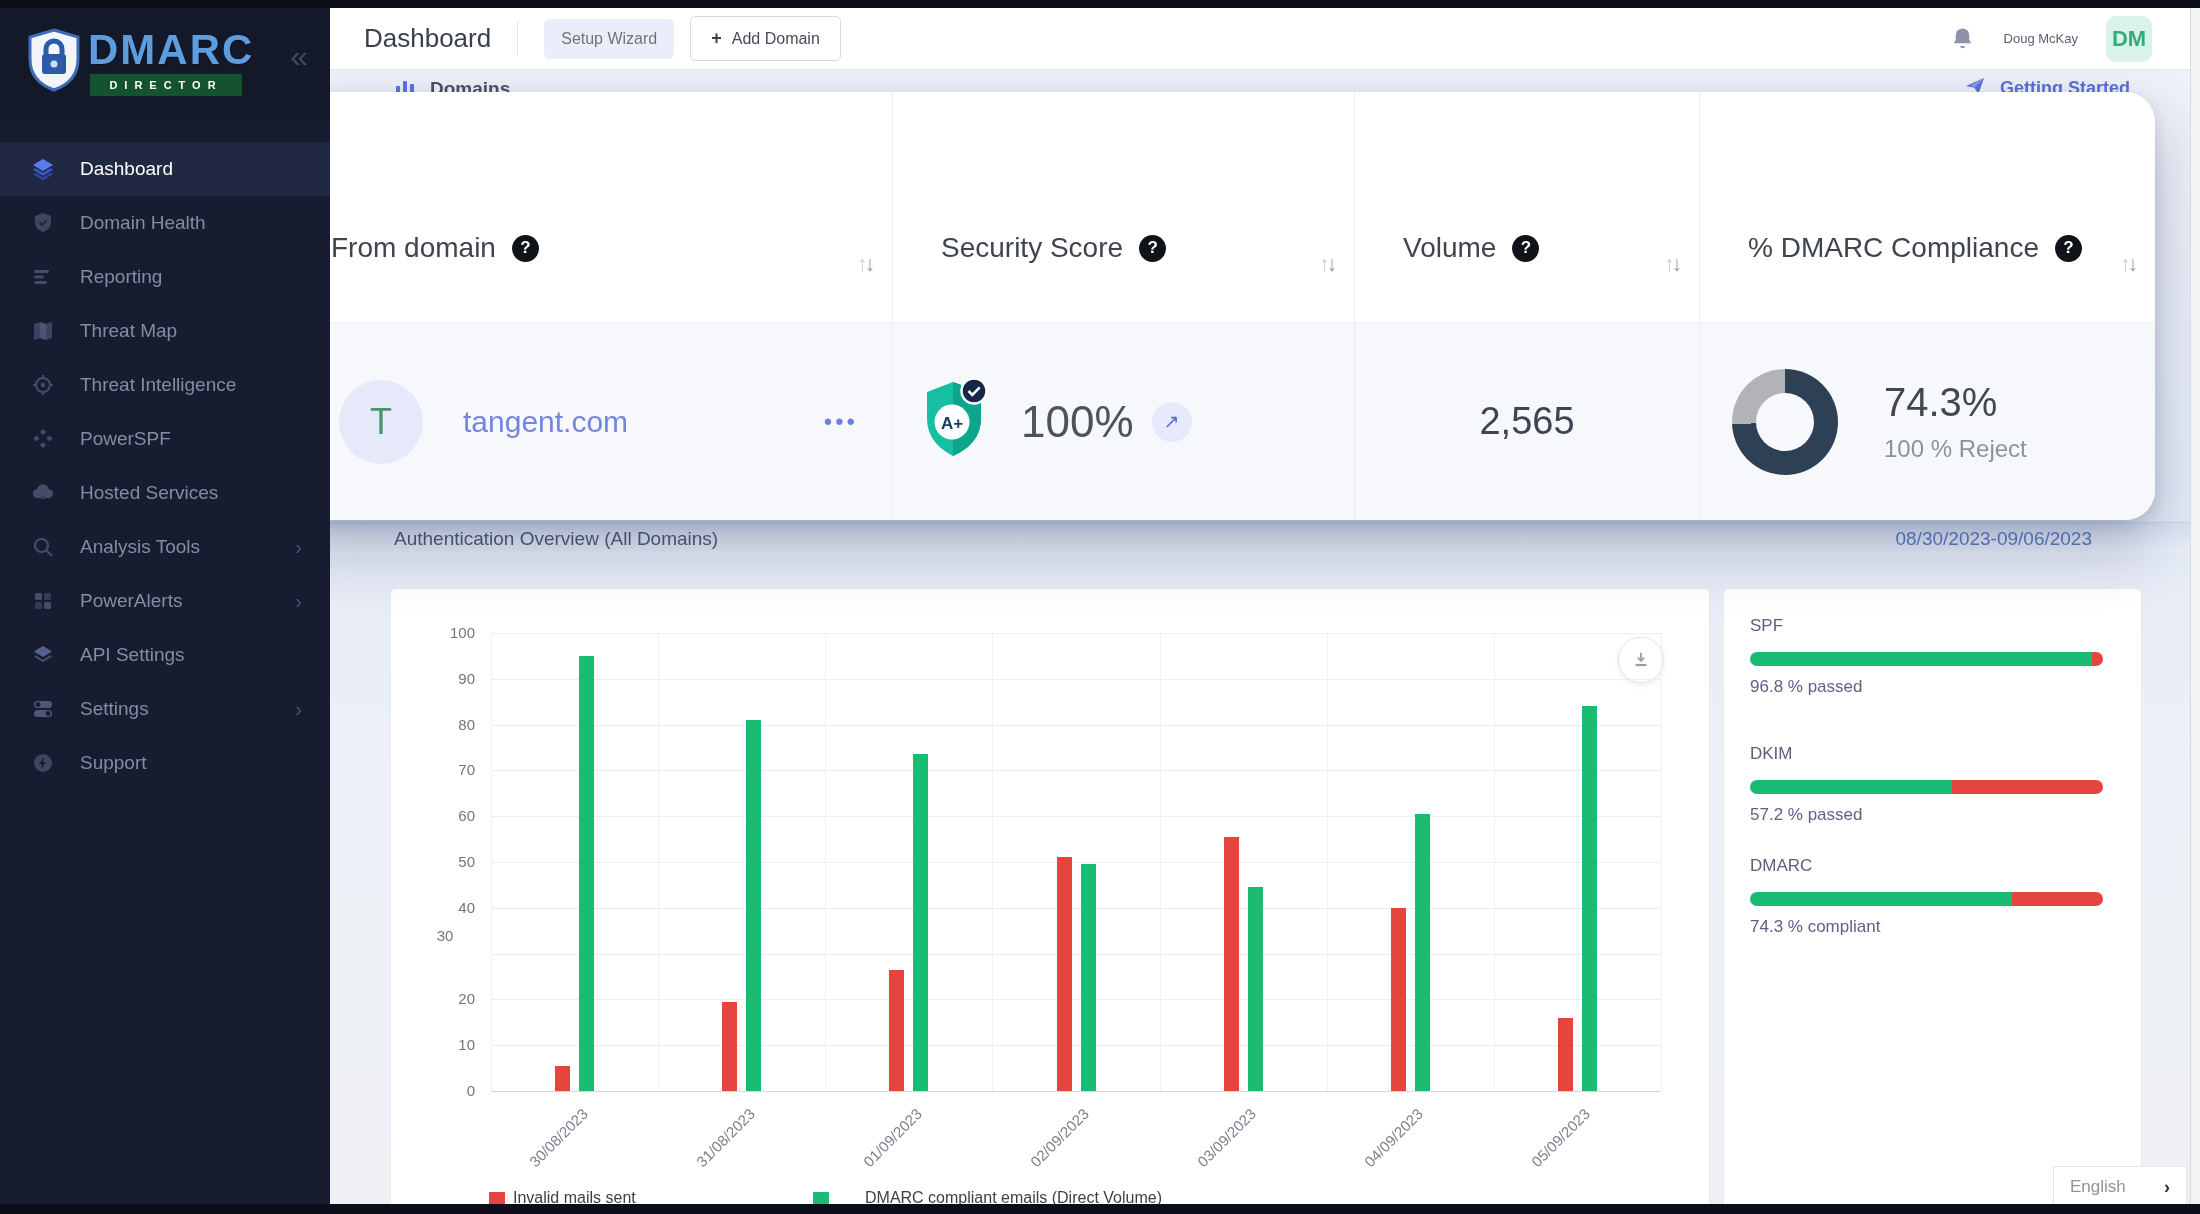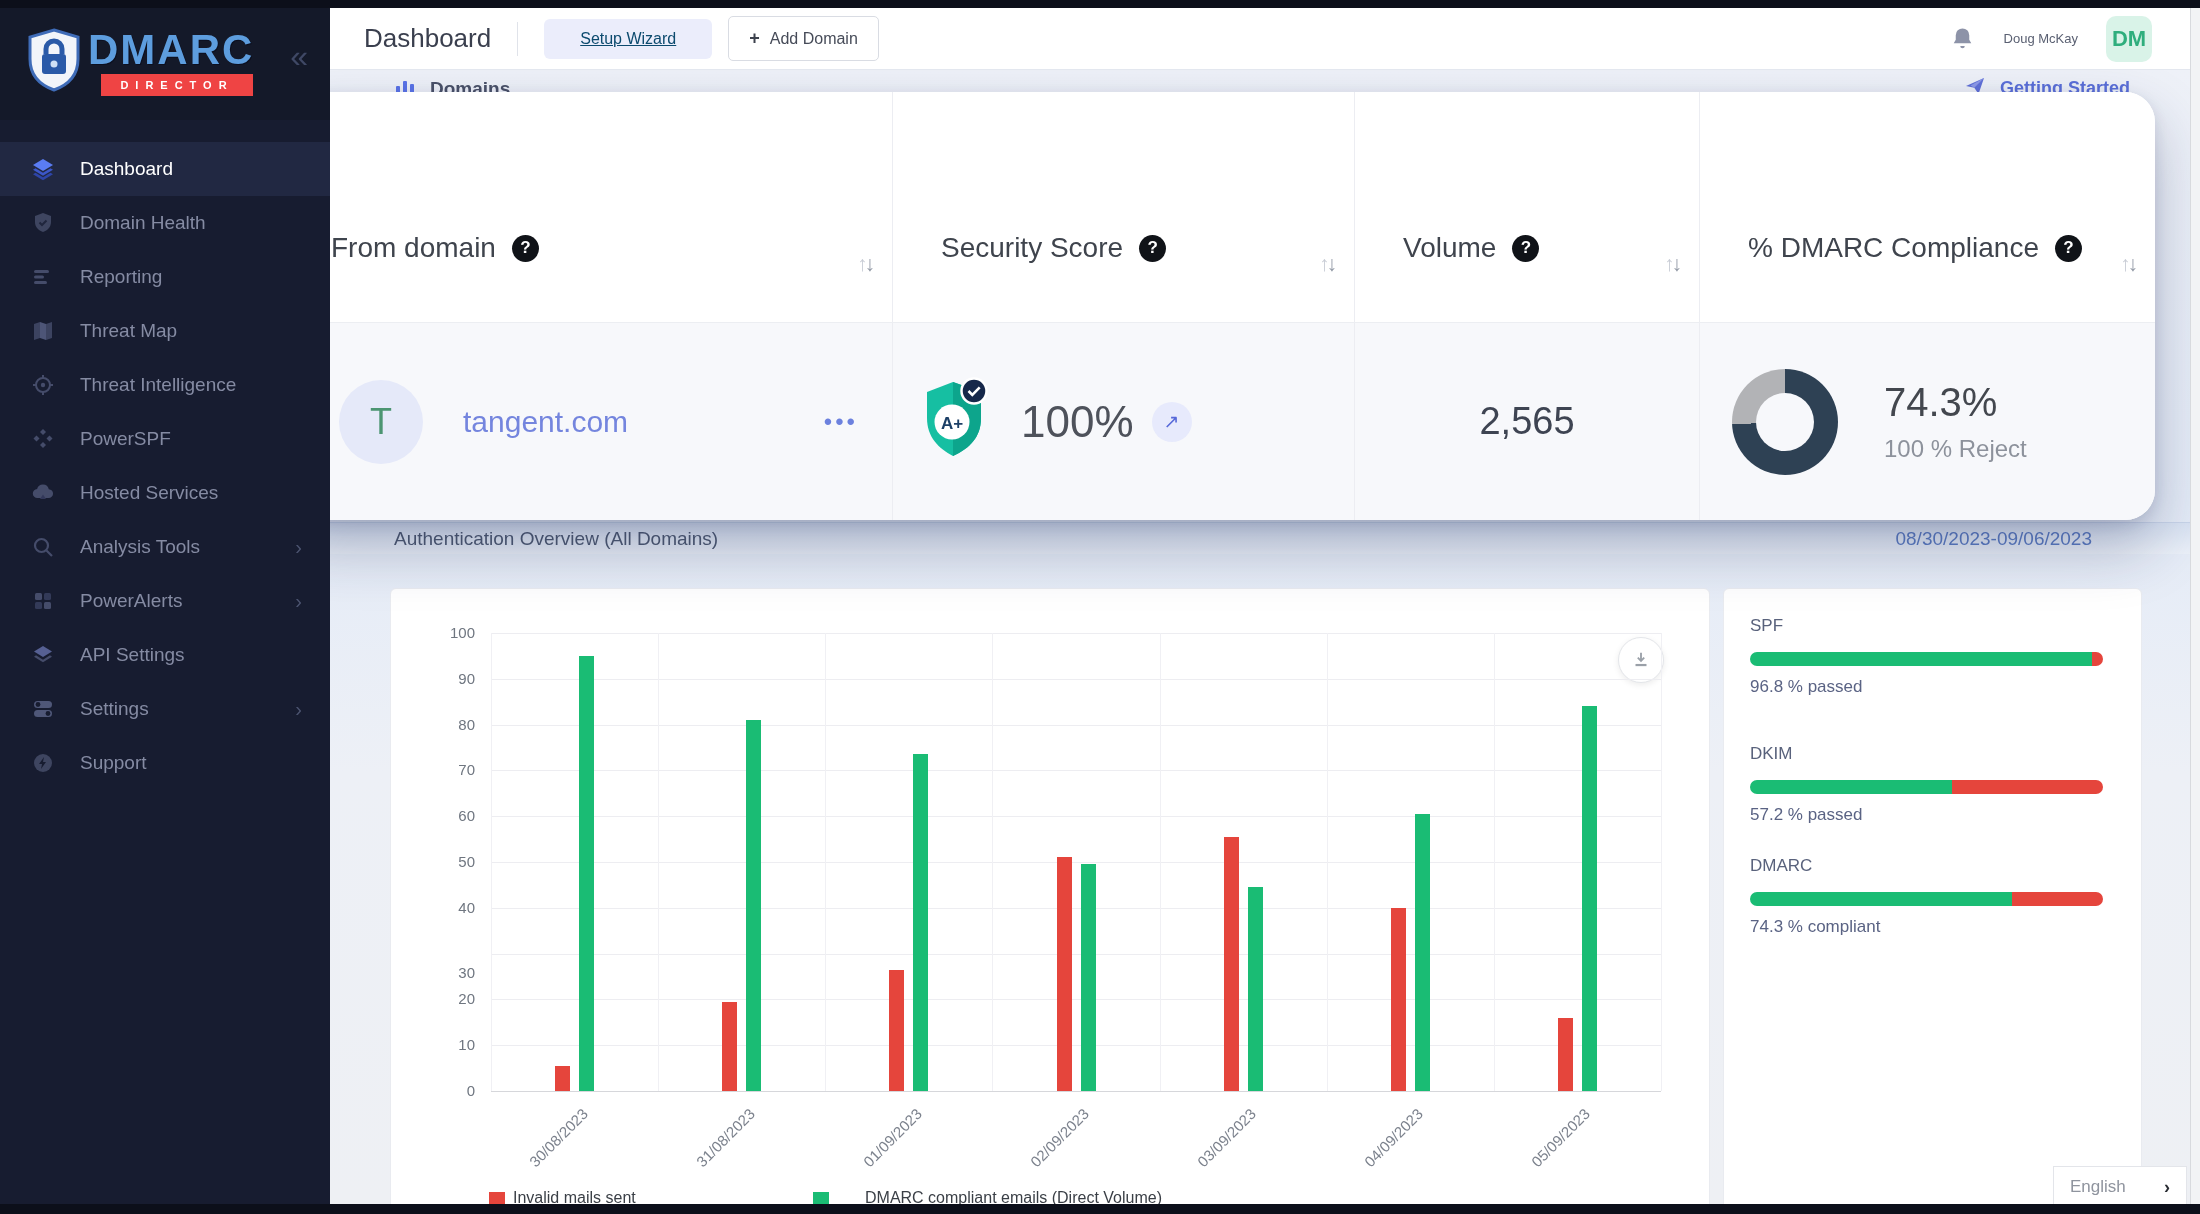--- a/index.html
+++ b/index.html
@@ -10,35 +10,35 @@
   }
   .strip-top { position:absolute; left:0; top:0; width:2200px; height:8px; background:#0c0f1a; z-index:60; }
   .strip-bottom { position:absolute; left:0; top:1204px; width:2200px; height:10px; background:#0c0f1a; z-index:60; }
   .right-strip { position:absolute; left:2190px; top:8px; width:10px; height:1196px; background:#f2f3f5; border-left:1px solid #d8dade; z-index:55; }
 
   
   #sidebar { position:absolute; left:0; top:8px; width:330px; height:1196px; background:#171c30; z-index:20; }
   #logo-area { position:relative; height:112px; background:#141929; }
   #logo-shield { position:absolute; left:26px; top:20px; }
   #brand-name { position:absolute; left:88px; top:18px; font-size:42px; font-weight:bold; color:#5d9dde; letter-spacing:2px; text-shadow:1px 1px 0 #0c1020; }
-  #brand-subbar { position:absolute; left:90px; top:66px; width:152px; height:22px; background:#ef4444; display:flex; align-items:center; justify-content:center;margin-left:11px; }
+  #brand-subbar { position:absolute; left:90px; top:66px; width:152px; height:22px; background:#14532d; display:flex; align-items:center; justify-content:center; }
   #brand-sub { color:#ffffff; font-size:11px; font-weight:bold; letter-spacing:7px; }
   #collapse { position:absolute; right:22px; top:30px; font-size:32px; color:#3f4865; cursor:pointer; }
   #menu { position:absolute; top:134px; left:0; width:330px; }
   .side-item { display:flex; align-items:center; height:54px; padding-left:30px; gap:24px; color:#858ba3; font-size:19px; cursor:pointer; }
   .side-item.active { background:#212842; color:#ffffff; }
   .side-icon { width:26px; height:26px; display:flex; align-items:center; justify-content:center; flex:0 0 26px; }
   .side-icon svg { width:24px; height:24px; }
   .side-chevron { margin-left:auto; margin-right:28px; font-size:20px; color:#4c5470; }
 
   
   #topbar { position:absolute; left:330px; top:8px; width:1860px; height:62px; background:#ffffff; border-bottom:1px solid #e3e7ef; display:flex; align-items:center; z-index:15; }
   #page-title { margin-left:34px; font-size:26px; color:#3a3f4e; }
   .tb-divider { width:1px; height:34px; background:#e0e3ea; margin:0 26px; }
-  #setup-wizard-btn { padding:11px 36px; background:#ebedfb; color:#0c4a6e; font-size:16px; border:none; border-radius:6px; cursor:pointer; font-family:inherit;text-decoration:underline; }
+  #setup-wizard-btn { padding:11px 17px; background:#ebedfb; color:#737373; font-size:16px; border:none; border-radius:6px; cursor:pointer; font-family:inherit; }
   #add-domain-btn { margin-left:16px; padding:11px 20px; background:#ffffff; color:#464b58; font-size:16px; border:1px solid #d9dce3; border-radius:5px; cursor:pointer; font-family:inherit; display:flex; align-items:center; gap:10px; }
   #add-domain-btn .plus { font-size:18px; font-weight:bold; color:#3c414d; }
   #topbar-right { margin-left:auto; margin-right:38px; display:flex; align-items:center; gap:28px; }
   #bell { cursor:pointer; display:flex; }
   #user-name { font-size:13px; color:#5a6072; }
   #avatar { width:46px; height:46px; border-radius:10px; background:#d9f3e8; color:#2fae7d; font-size:22px; font-weight:bold; display:flex; align-items:center; justify-content:center; cursor:pointer; }
 
   
   #content { position:absolute; left:330px; top:70px; width:1860px; height:1134px;
     background:linear-gradient(180deg,#eef1f8 0%,#e4ebf7 38%,#edf0f6 62%, #eef0f4 100%); z-index:10; }
@@ -370,21 +370,21 @@
         </svg>
       </span>
       <div id="chart-plot">
           <div class="hgrid zero" style="left: 100px; top: 502px; width: 1170px;"></div>
           <div class="ytick" style="left: 24px; top: 493px;">0</div>
           <div class="hgrid" style="left: 100px; top: 456.2px; width: 1170px;"></div>
           <div class="ytick" style="left: 24px; top: 447.2px;">10</div>
           <div class="hgrid" style="left: 100px; top: 410.4px; width: 1170px;"></div>
           <div class="ytick" style="left: 24px; top: 401.4px;">20</div>
           <div class="hgrid" style="left: 100px; top: 364.6px; width: 1170px;"></div>
-          <div class="ytick" style="left: 24px; top: 375px;">30</div>
+          <div class="ytick" style="left: 24px; top: 338px; text-align: center;">30</div>
           <div class="hgrid" style="left: 100px; top: 318.8px; width: 1170px;"></div>
           <div class="ytick" style="left: 24px; top: 309.8px;">40</div>
           <div class="hgrid" style="left: 100px; top: 273px; width: 1170px;"></div>
           <div class="ytick" style="left: 24px; top: 264px;">50</div>
           <div class="hgrid" style="left: 100px; top: 227.2px; width: 1170px;"></div>
           <div class="ytick" style="left: 24px; top: 218.2px;">60</div>
           <div class="hgrid" style="left: 100px; top: 181.4px; width: 1170px;"></div>
           <div class="ytick" style="left: 24px; top: 172.4px;">70</div>
           <div class="hgrid" style="left: 100px; top: 135.6px; width: 1170px;"></div>
           <div class="ytick" style="left: 24px; top: 126.6px;">80</div>

